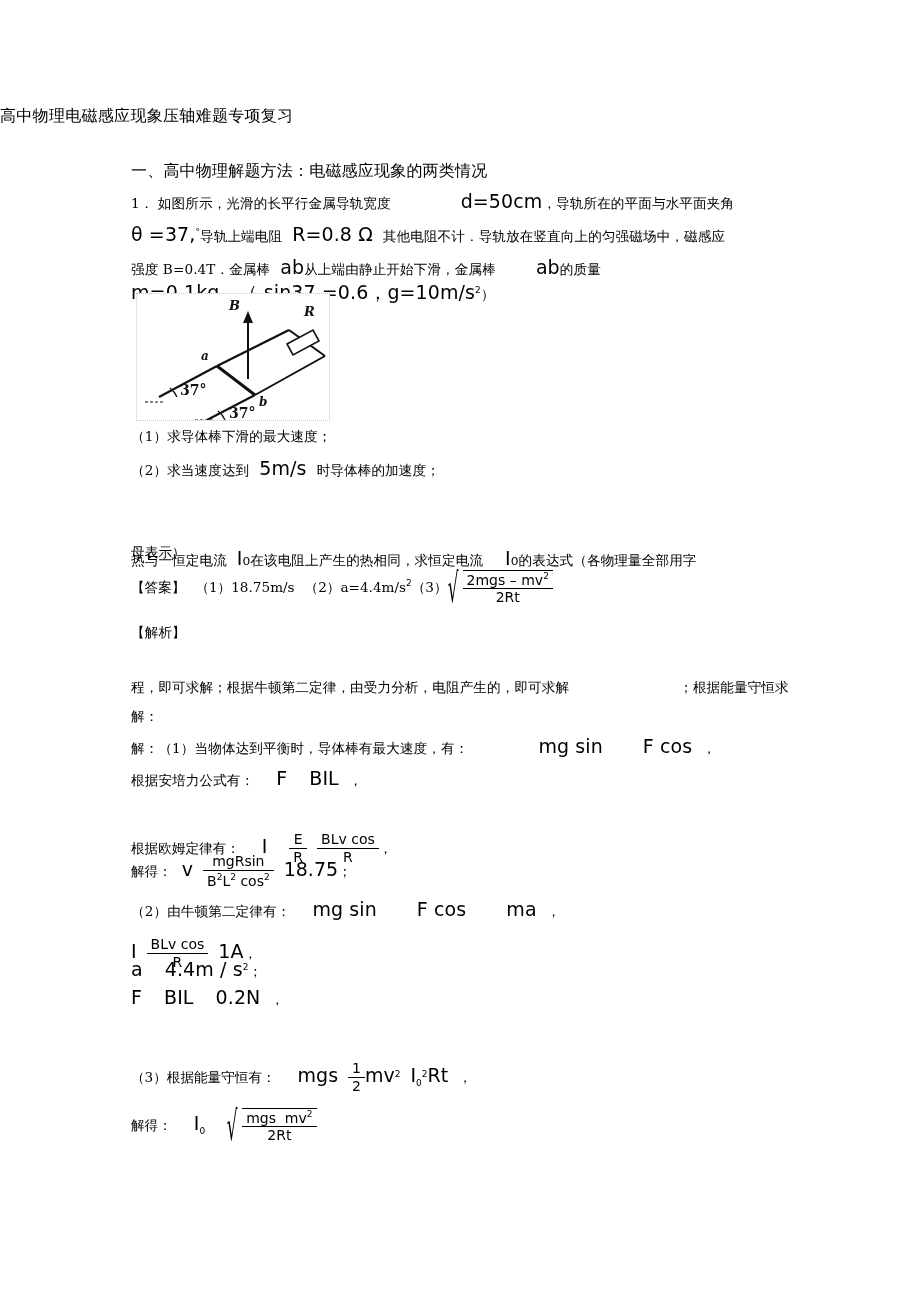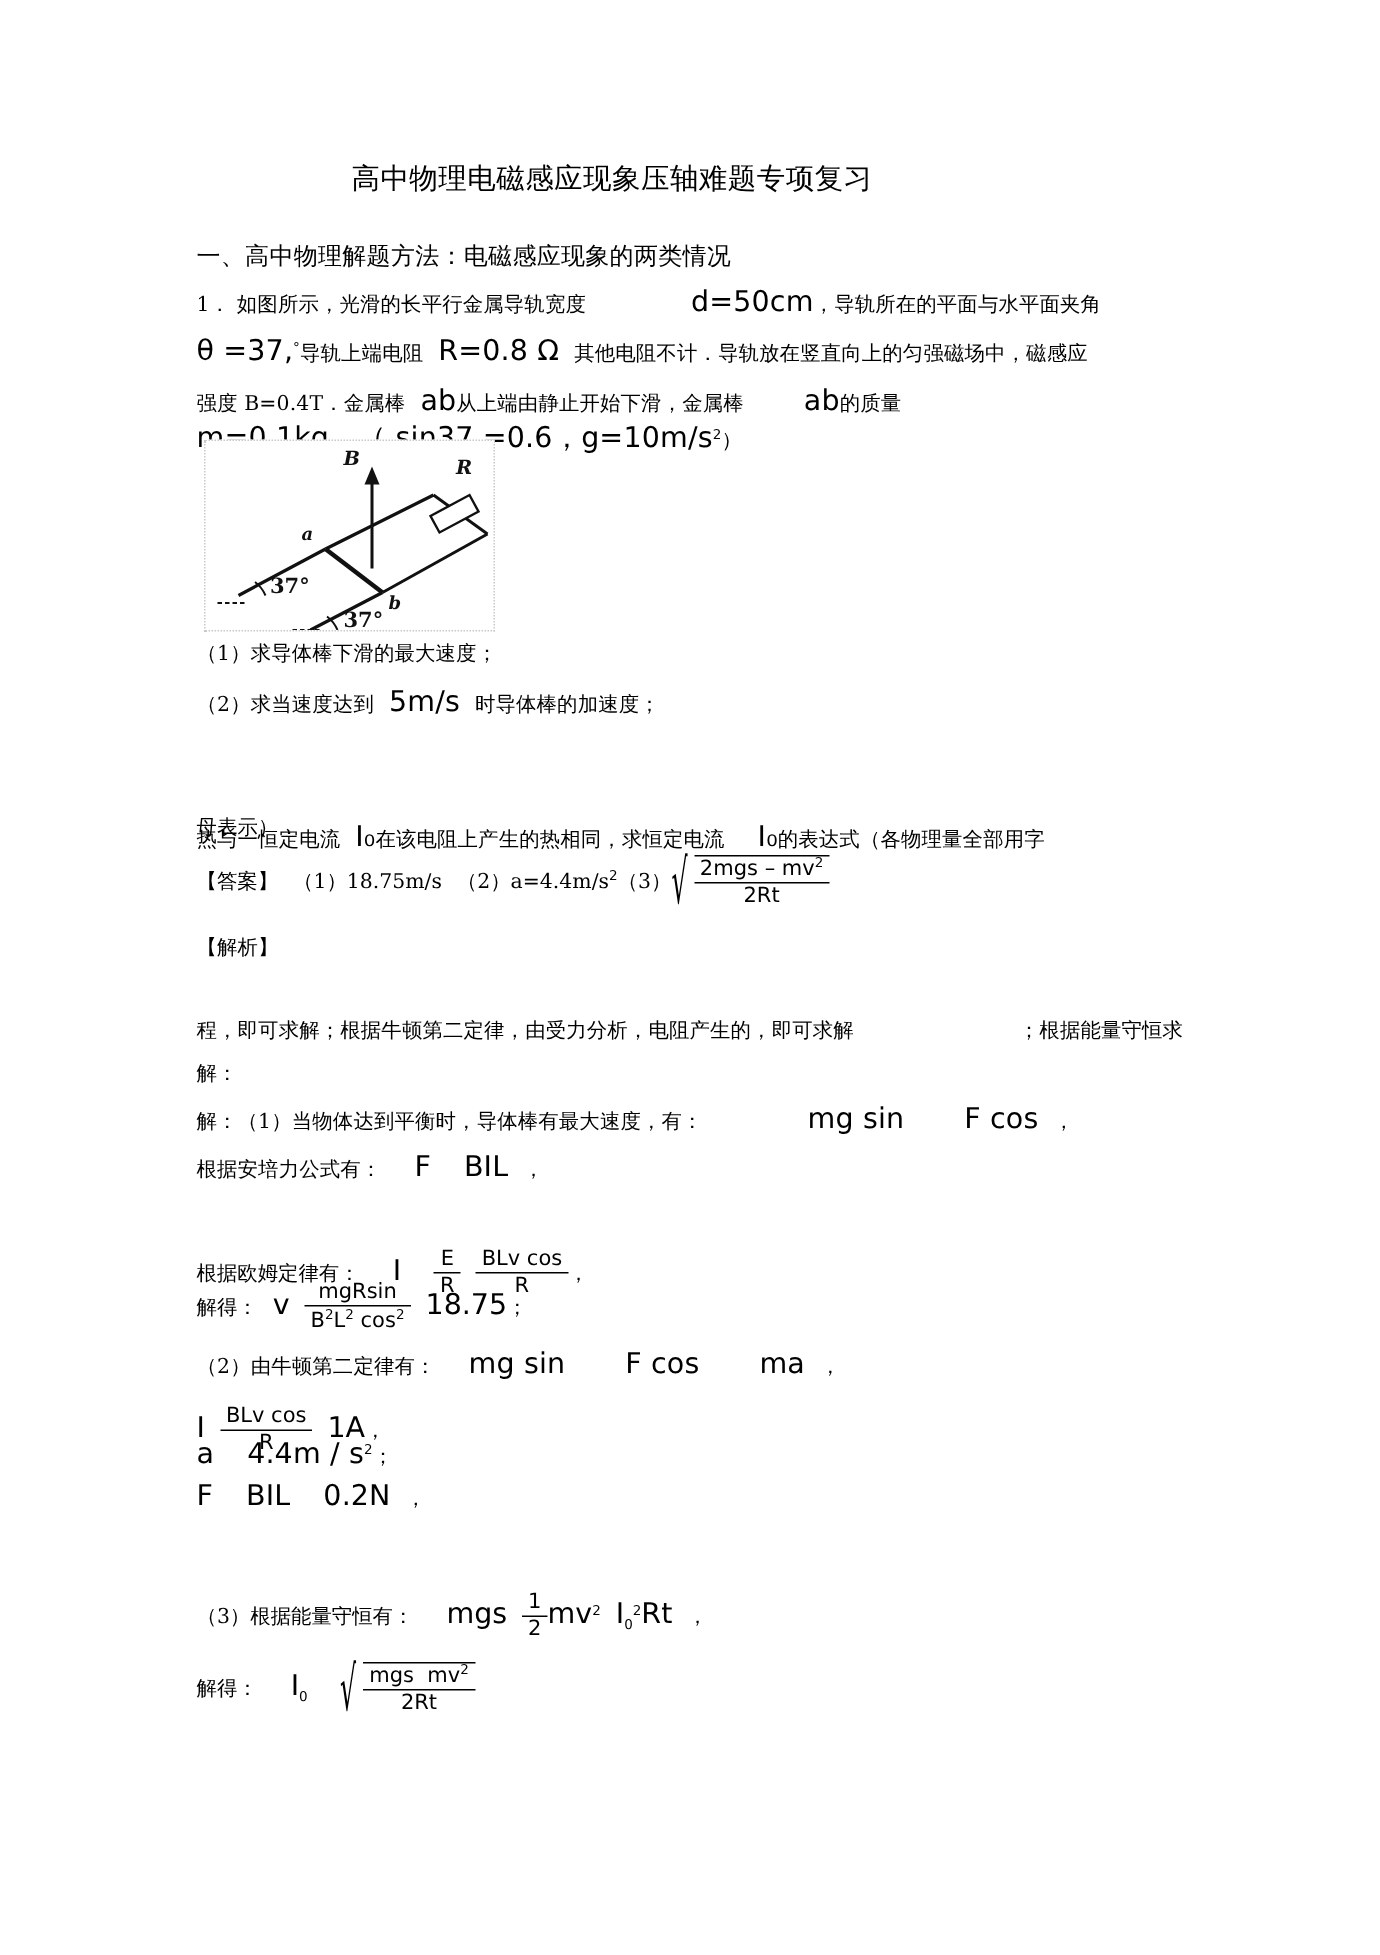--- a/index.html
+++ b/index.html
@@ -20,22 +20,21 @@
     left: 0; top: 0;
     width: 920px;
     height: 1303px;
     background: #ffffff;
   }
   .doc-title {
     position: absolute;
     left: 0;
     top: 106px;
     width: 816px;
-    text-align: center;
-    font-size: 19px;
+    font-size: 16px;
     font-family: "DejaVu Serif", "Liberation Serif", serif;
     letter-spacing: 0.3px;
   }
   .section-head {
     position: absolute;
     left: 131px;
     top: 161px;
     font-size: 16px;
     font-family: "DejaVu Serif", "Liberation Serif", serif;
     letter-spacing: 0.2px;

